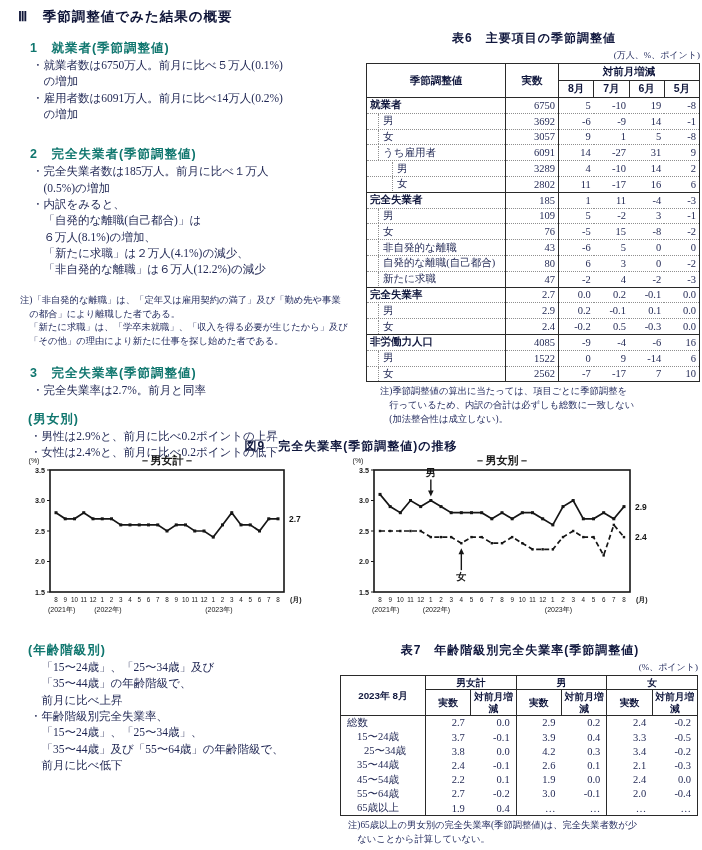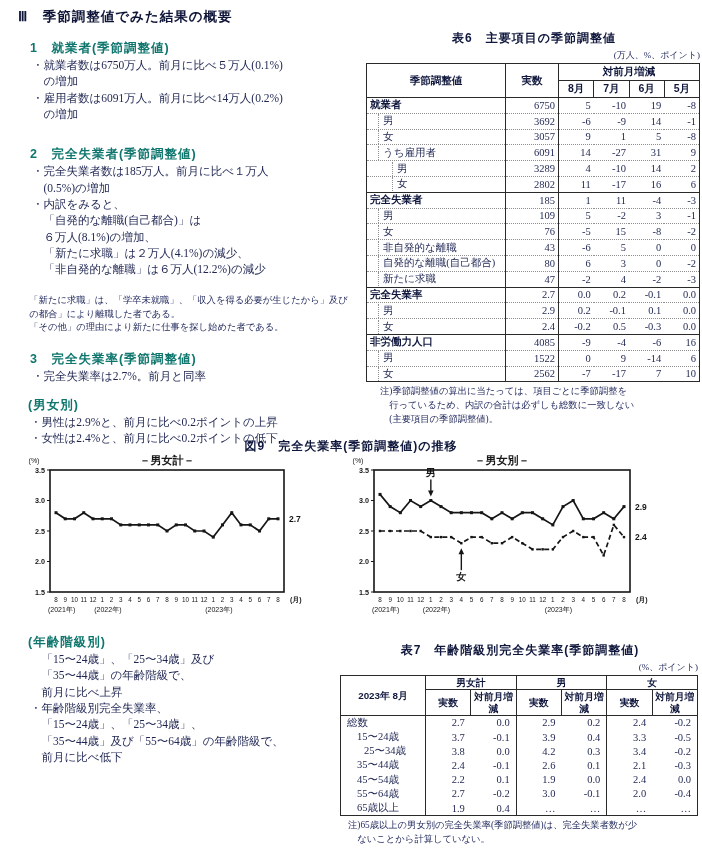--- a/index.html
+++ b/index.html
@@ -60,22 +60,23 @@
       <div class="line">・完全失業者数は185万人。前月に比べ１万人</div>
       <div class="line">　(0.5%)の増加</div>
       <div class="line">・内訳をみると、</div>
       <div class="line">　「自発的な離職(自己都合)」は</div>
       <div class="line">　６万人(8.1%)の増加、</div>
       <div class="line">　「新たに求職」は２万人(4.1%)の減少、</div>
       <div class="line">　「非自発的な離職」は６万人(12.2%)の減少</div>
     </div>
 
   <div id="note2-lines" class="gap-md" style="margin-left:2px;">
+      <div class="note-line">注)「非自発的な離職」は、「定年又は雇用契約の満了」及び「勤め先や事業</div>
+      <div class="note-line">　の都合」により離職した者である。</div>
       <div class="note-line">　「新たに求職」は、「学卒未就職」、「収入を得る必要が生じたから」及び</div>
-      <div class="note-line">　の都合」により離職した者である。</div>
       <div class="note-line">　「その他」の理由により新たに仕事を探し始めた者である。</div>
     </div>
 
   <div class="sec-h gap-md" style="margin-left:12px;">3　完全失業率(季節調整値)</div>
   <div id="sec3-lines" style="margin-left:14px;">
       <div class="line">・完全失業率は2.7%。前月と同率</div>
     </div>
 
   <div class="sec-h" style="margin-left:10px;margin-top:12px;">(男女別)</div>
   <div id="gender-lines" style="margin-left:12px;">
@@ -274,21 +275,21 @@
             <td class="ch">-17</td>
             <td class="ch">7</td>
             <td class="ch">10</td>
           </tr>
         </tbody>
       </table>
     </div>
   <div id="table6-note" style="margin:3px 0 0 14px;">
       <div class="note-line">注)季節調整値の算出に当たっては、項目ごとに季節調整を</div>
       <div class="note-line">　行っているため、内訳の合計は必ずしも総数に一致しない</div>
-      <div class="note-line">　(主要項目の季節調整値)。</div>
+      <div class="note-line">　(加法整合性は成立しない)。</div>
     </div>
 </div>
 
 <div class="abs fig-title" style="left:0;top:438px;width:702px;">図9　完全失業率(季節調整値)の推移</div>
 <svg id="chart-total" class="abs" style="left:14px;top:452px;" width="300" height="170">
     <text x="153" y="12" font-size="11" text-anchor="middle" font-family="&quot;Liberation Sans&quot;, sans-serif" font-weight="bold">－男女計－</text>
     <text x="20" y="11" font-size="7" text-anchor="middle" font-family="&quot;Liberation Sans&quot;, sans-serif">(%)</text>
     <rect x="36" y="18" width="234" height="122" fill="none" stroke="#161616" stroke-width="1.6"></rect>
     <text x="31" y="20.6" font-size="7.2" text-anchor="end" font-family="&quot;Liberation Sans&quot;, sans-serif" font-weight="bold">3.5</text>
     <line x1="33" y1="18" x2="36" y2="18" stroke="#161616" stroke-width="1"></line>
@@ -456,21 +457,21 @@
     <rect x="264.46666666666664" y="102.19999999999999" width="2.4" height="2.4" fill="#161616"></rect>
     <rect x="274.6333333333334" y="71.69999999999999" width="2.4" height="2.4" fill="#161616"></rect>
     <rect x="284.8" y="83.9" width="2.4" height="2.4" fill="#161616"></rect>
     <text x="297" y="88.10000000000001" font-size="8.5" text-anchor="start" font-family="&quot;Liberation Sans&quot;, sans-serif" font-weight="bold">2.4</text>
     <text x="123.33333333333333" y="128.20000000000002" font-size="10" text-anchor="middle" font-family="&quot;Liberation Sans&quot;, sans-serif" font-weight="bold">女</text>
     <line x1="123.33333333333333" y1="118.20000000000002" x2="123.33333333333333" y2="100.20000000000002" stroke="#161616" stroke-width="1.4"></line>
     <polygon points="120.53333333333333,102.20000000000002 126.13333333333333,102.20000000000002 123.33333333333333,96.20000000000002" fill="#161616"></polygon>
   </svg>
 
 <div class="abs" style="left:18px;top:634px;width:332px;">
-  <div class="sec-h" style="margin-top:0;margin-left:10px;">(年齢階級別)</div>
+  <div class="sec-h" style="margin-top:8px;margin-left:10px;">(年齢階級別)</div>
   <div id="age-lines" style="margin-left:12px;">
       <div class="line">　「15〜24歳」、「25〜34歳」及び</div>
       <div class="line">　「35〜44歳」の年齢階級で、</div>
       <div class="line">　前月に比べ上昇</div>
       <div class="line">・年齢階級別完全失業率、</div>
       <div class="line">　「15〜24歳」、「25〜34歳」、</div>
       <div class="line">　「35〜44歳」及び「55〜64歳」の年齢階級で、</div>
       <div class="line">　前月に比べ低下</div>
     </div>
 </div>

